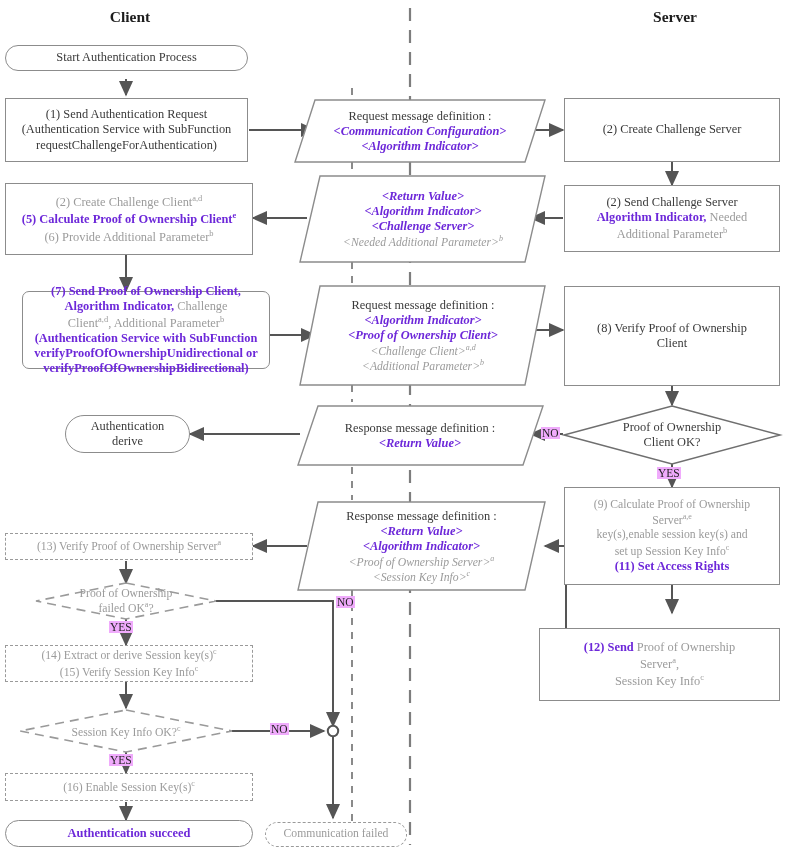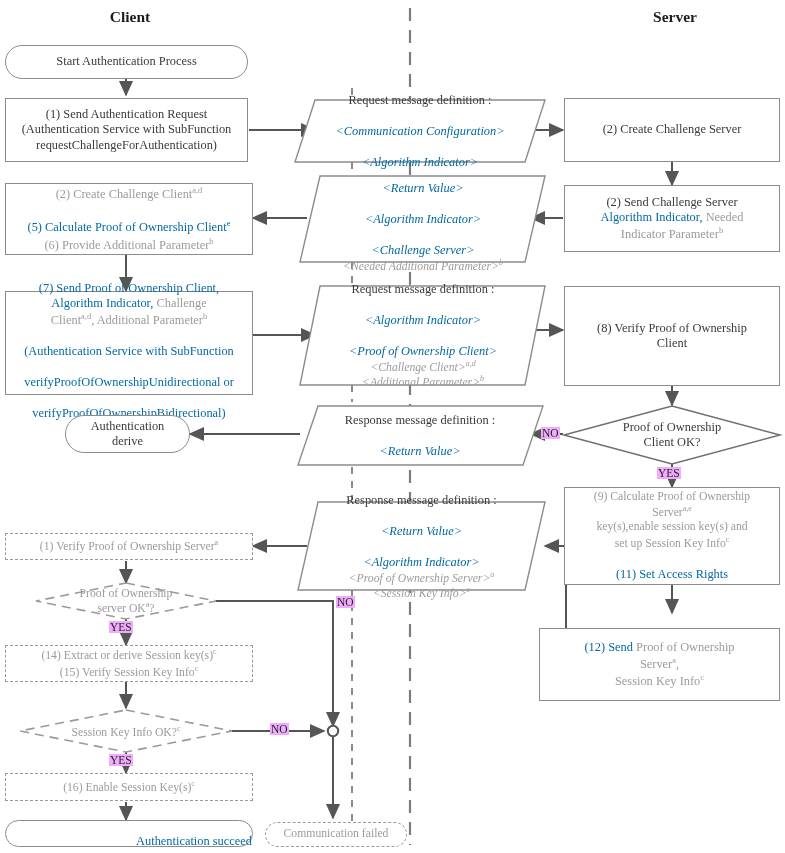--- a/index.html
+++ b/index.html
@@ -13,21 +13,21 @@
   .rect{border:1.4px solid #8c8c8c;background:#fff;}
   .rect-dash{border:1.6px dashed #9a9a9a;background:#fff;}
   .stadium{border:1.4px solid #8c8c8c;background:#fff;border-radius:999px;}
   .stadium-dash{border:1.6px dashed #9a9a9a;background:#fff;border-radius:999px;}
   .hdr{position:absolute;font-weight:bold;font-size:15.5px;color:#1d1d1d;
        text-align:center;}
   .lbl{position:absolute;font-weight:normal;font-size:11.5px;color:#1f1f1f;
        background:#f0abfc;padding:0 1px;}
   .txt{font-size:12.4px;}
   .txt-s{font-size:11.7px;}
-  .b{font-weight:normal;color:#0369a1;margin-top:16px;}
+  .b{font-weight:bold;color:#6d28d9;}
   .g{color:#9b9b9b;}
   .i{font-style:italic;}
   sup{font-size:.68em;vertical-align:super;}
   .inner{width:100%;padding:2px 4px;box-sizing:border-box;}
   .pcontent{position:absolute;inset:0;display:flex;align-items:center;
             justify-content:center;text-align:center;}
   .diatext{position:absolute;inset:0;display:flex;align-items:center;
            justify-content:center;text-align:center;}
 </style>
 </head>
@@ -121,85 +121,85 @@
     </g>
     <g fill="#fff" stroke="#9a9a9a" stroke-width="1.6" stroke-dasharray="9 6">
       <polygon points="126,583 216,601 126,619 36,601"></polygon>
       <polygon points="126,710 232,731 126,752 20,731"></polygon>
     </g>
   </svg>
 
   <div class="hdr" style="left:40px;top:8px;width:180px;">Client</div>
   <div class="hdr" style="left:585px;top:8px;width:180px;">Server</div>
 
-  <div class="node stadium" style="left:5px;top:45px;width:243px;height:34px;">
+  <div class="node stadium" style="left:5px;top:45px;width:243px;height:26px;">
     <span class="txt">Start Authentication Process</span>
   </div>
 
   <div class="node rect" style="left:5px;top:98px;width:243px;height:64px;align-items:center;">
     <div class="inner">
       <div class="txt">(1) Send Authentication Request</div>
       <div class="txt">(Authentication Service with SubFunction</div>
       <div class="txt">requestChallengeForAuthentication)</div>
     </div>
   </div>
 
   <div class="node rect" style="left:5px;top:183px;width:248px;height:72px;">
     <div class="inner">
       <div class="txt g"><span>(2) Create Challenge Client</span><sup>a,d</sup></div>
       <div class="txt b"><span>(5) Calculate Proof of Ownership Client</span><sup>e</sup></div>
       <div class="txt g"><span>(6) Provide Additional Parameter</span><sup>b</sup></div>
     </div>
   </div>
 
-  <div class="node rect" style="left:5px;top:291px;width:248px;height:104px;">
+  <div class="node rect" style="left:22px;top:291px;width:248px;height:78px;border-radius:7px;">
     <div class="inner">
       <div class="txt b">(7) Send Proof of Ownership Client,</div>
       <div class="txt"><span class="b">Algorithm Indicator,</span> <span class="g">Challenge</span></div>
       <div class="txt g"><span>Client</span><sup>a,d</sup><span>, Additional Parameter</span><sup>b</sup></div>
       <div class="txt b">(Authentication Service with SubFunction</div>
       <div class="txt b">verifyProofOfOwnershipUnidirectional or</div>
       <div class="txt b">verifyProofOfOwnershipBidirectional)</div>
     </div>
   </div>
 
   <div class="node stadium" style="left:65px;top:415px;width:125px;height:38px;">
     <div class="inner">
       <div class="txt">Authentication</div>
       <div class="txt">derive</div>
     </div>
   </div>
 
   <div class="node rect-dash" style="left:5px;top:533px;width:248px;height:27px;">
-    <span class="txt-s g"><span>(1) Verify Proof of Ownership Server</span><sup>a</sup></span>
+    <span class="txt-s g"><span>(13) Verify Proof of Ownership Server</span><sup>a</sup></span>
   </div>
 
   <div class="diatext" style="left:36px;top:583px;width:180px;height:36px;">
     <div>
       <div class="txt-s g">Proof of Ownership</div>
-      <div class="txt-s g"><span>server OK</span><sup>a</sup><span>?</span></div>
+      <div class="txt-s g"><span>failed OK</span><sup>a</sup><span>?</span></div>
     </div>
   </div>
 
   <div class="node rect-dash" style="left:5px;top:645px;width:248px;height:37px;">
     <div class="inner">
       <div class="txt-s g"><span>(14) Extract or derive Session key(s)</span><sup>c</sup></div>
       <div class="txt-s g"><span>(15) Verify Session Key Info</span><sup>c</sup></div>
     </div>
   </div>
 
   <div class="diatext" style="left:26px;top:720px;width:200px;height:22px;">
     <span class="txt-s g"><span>Session Key Info OK?</span><sup>c</sup></span>
   </div>
 
   <div class="node rect-dash" style="left:5px;top:773px;width:248px;height:28px;">
     <span class="txt-s g"><span>(16) Enable Session Key(s)</span><sup>c</sup></span>
   </div>
 
-  <div class="node stadium" style="left:5px;top:820px;width:248px;height:27px;justify-content:flex-end;">
+  <div class="node stadium" style="left:5px;top:820px;width:248px;height:27px;">
     <span class="txt b">Authentication succeed</span>
   </div>
 
   <div class="node stadium-dash" style="left:265px;top:822px;width:142px;height:25px;">
     <span class="txt-s g">Communication failed</span>
   </div>
 
   <div class="pcontent" style="left:300px;top:100px;width:240px;height:62px;">
     <div>
       <div class="txt">Request message definition :</div>
@@ -245,21 +245,21 @@
   </div>
 
   <div class="node rect" style="left:564px;top:98px;width:216px;height:64px;">
     <span class="txt">(2) Create Challenge Server</span>
   </div>
 
   <div class="node rect" style="left:564px;top:185px;width:216px;height:67px;">
     <div class="inner">
       <div class="txt">(2) Send Challenge Server</div>
       <div class="txt"><span class="b">Algorithm Indicator,</span> <span class="g">Needed</span></div>
-      <div class="txt g"><span>Indicator Parameter</span><sup>b</sup></div>
+      <div class="txt g"><span>Additional Parameter</span><sup>b</sup></div>
     </div>
   </div>
 
   <div class="node rect" style="left:564px;top:286px;width:216px;height:100px;">
     <div class="inner">
       <div class="txt">(8) Verify Proof of Ownership</div>
       <div class="txt">Client</div>
     </div>
   </div>
 

